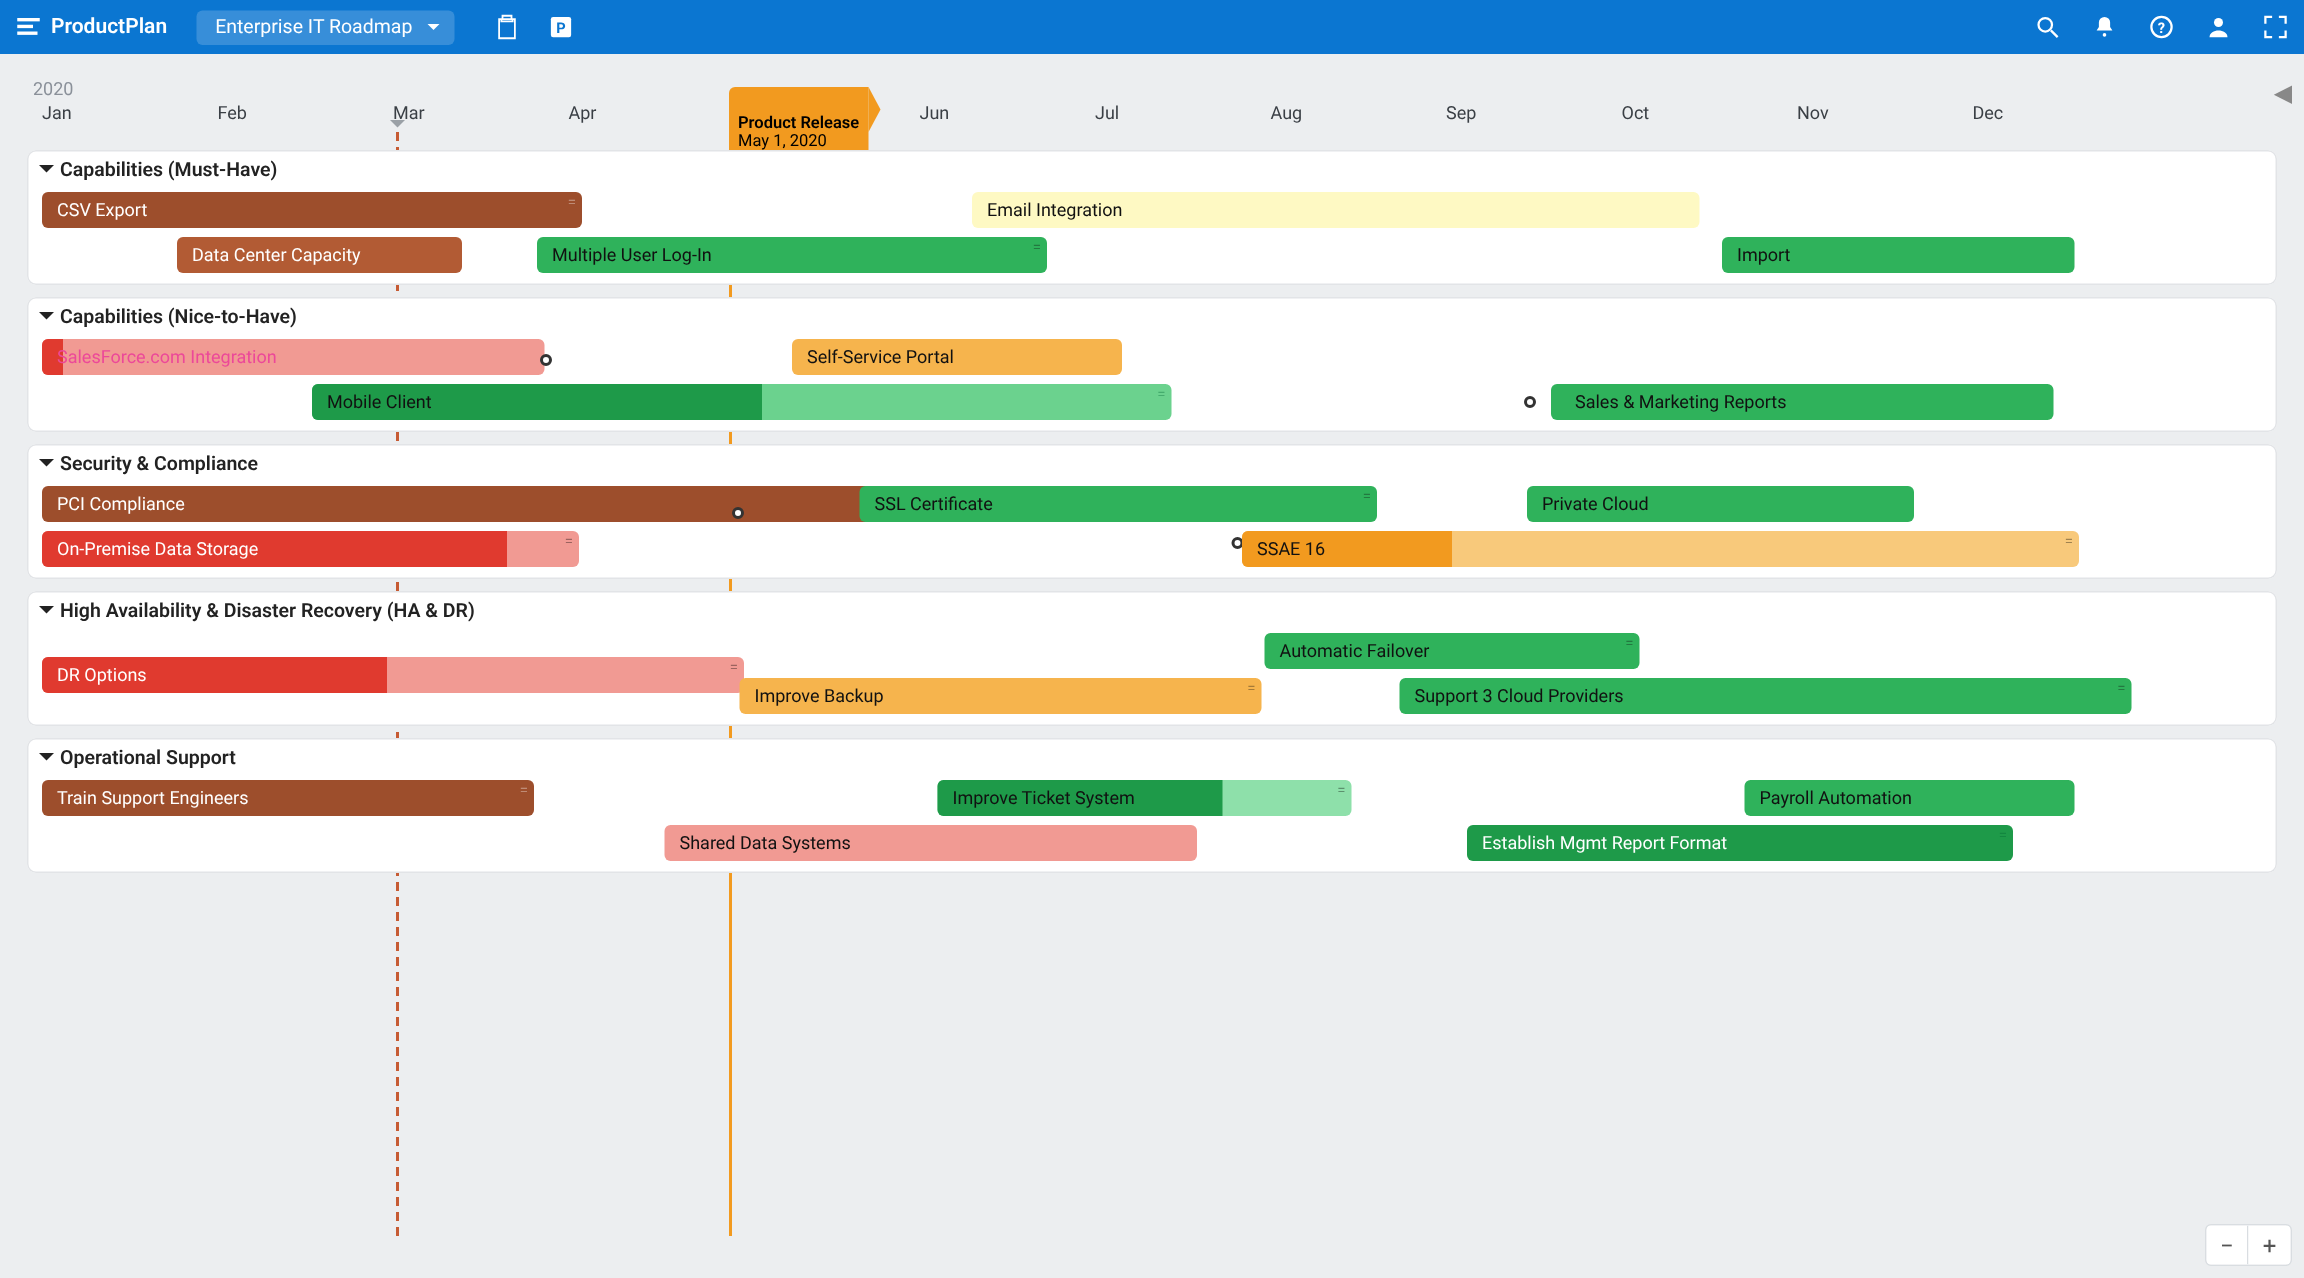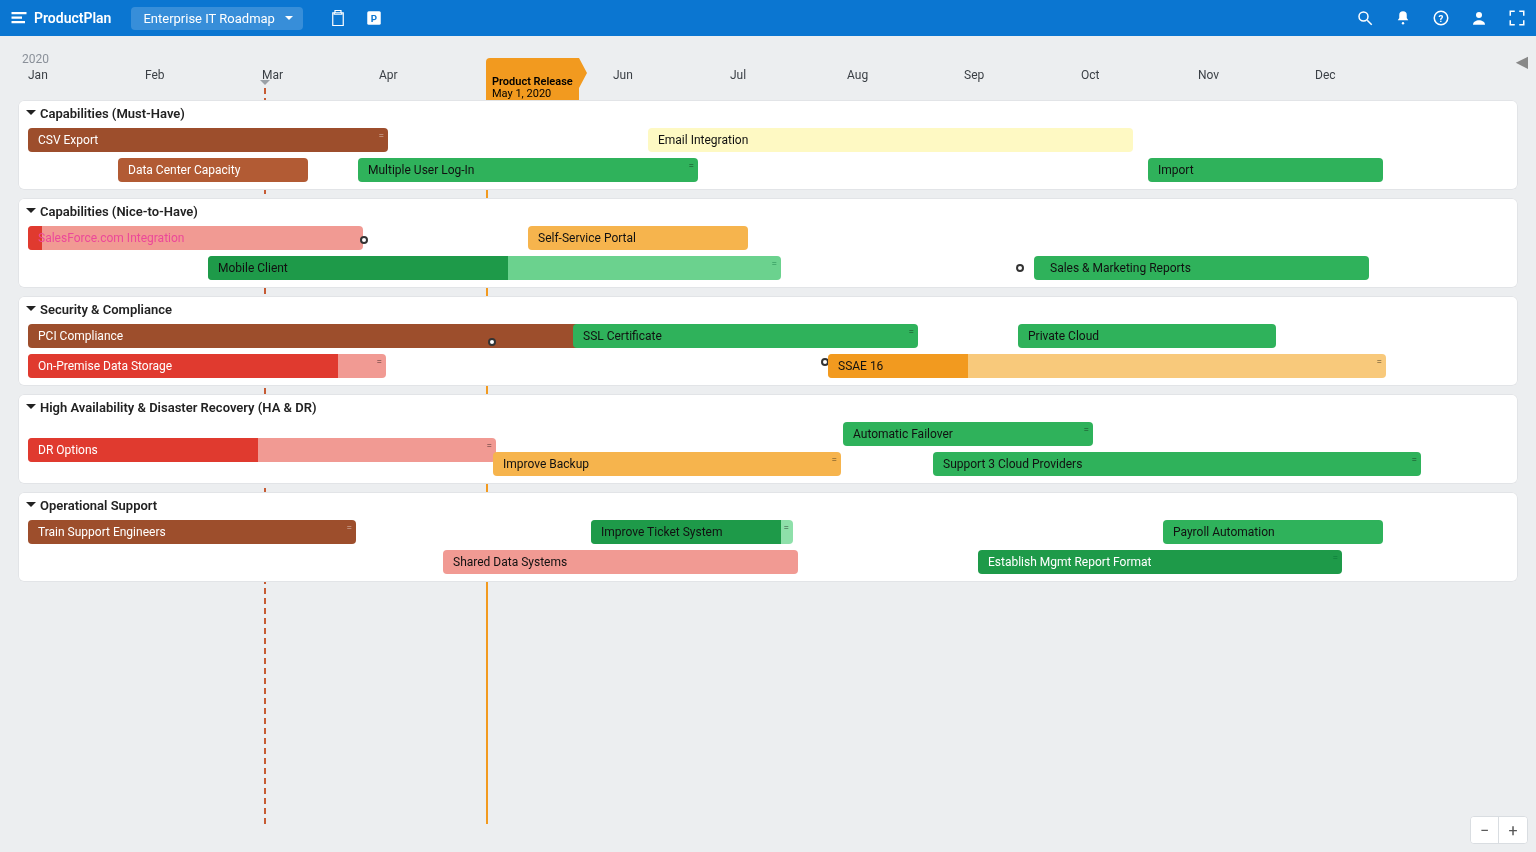--- a/index.html
+++ b/index.html
@@ -266,21 +266,21 @@
 
     <div class="lane-group" style="top:444px;height:90px;">
       <div class="lane-title">
           <span class="chev"></span>
           <span>Operational Support</span>
         </div>
       <div class="bar" style="top:28px;left:10px;width:328px;background:var(--brown);">
           <span>Train Support Engineers</span>
           <span class="grip">=</span>
         </div>
-      <div style="position:absolute;top:28px;left:573px;width:202px;height:24px;text-decoration:underline;">
+      <div style="position:absolute;top:28px;left:607px;width:276px;height:24px;text-decoration:underline;">
         <div style="position:absolute;inset:0;background:#8ee0aa;border-radius:4px;"></div>
         <div class="rounded-left" style="position:absolute;top:0;left:0;height:100%;width:190px;background:var(--green-dark);"></div>
         <span style="position:absolute;left:10px;top:0;line-height:24px;font-size:12px;color:#111;">Improve Ticket System</span>
         <span class="grip">=</span>
       </div>
       <div class="bar dark-text" style="top:58px;left:425px;width:355px;background:var(--salmon);">
           <span>Shared Data Systems</span>
         </div>
       <div class="bar dark-text" style="top:28px;left:1145px;width:220px;background:var(--green);">
           <span>Payroll Automation</span>

